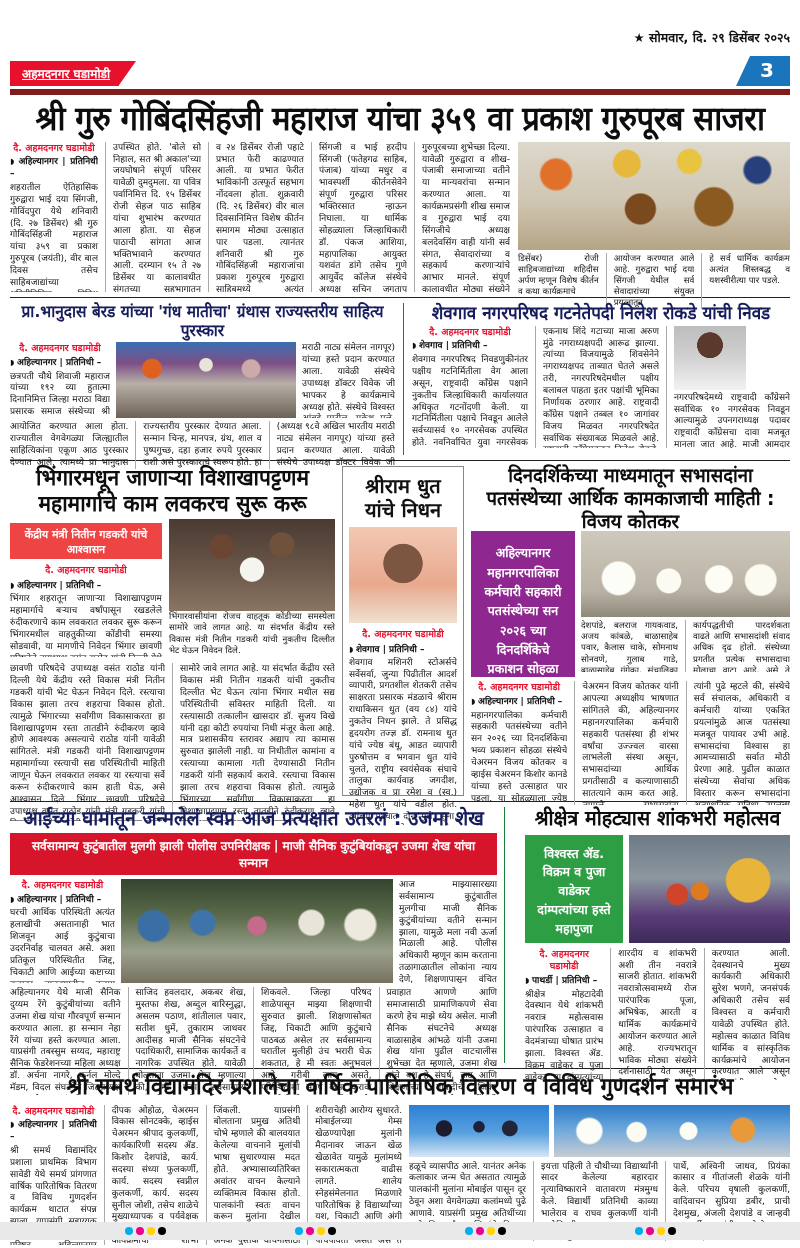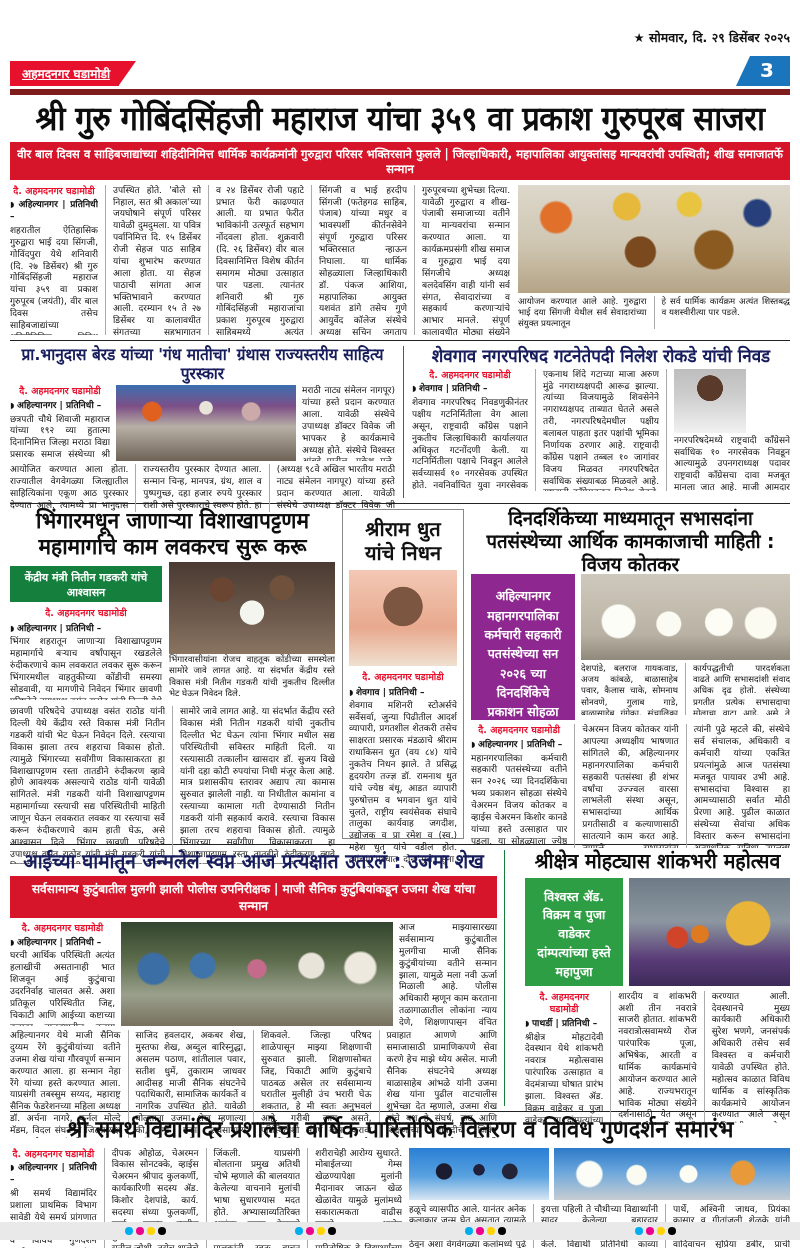--- a/index.html
+++ b/index.html
@@ -26,21 +26,21 @@
   
   .paper-tag{color:#e8112d;font-weight:bold;text-align:center;font-size:9.5px;margin-bottom:2px;}
   .byline{font-weight:bold;font-size:9px;margin-bottom:2px;}
   .byline .bmark{font-size:8px;}
   .cols{display:flex;}
   .col{flex:1;font-size:9px;line-height:1.32;text-align:justify;overflow:hidden;}
   .col + .col{border-left:1px solid #aaa;margin-left:7px;padding-left:7px;}
   .caption{font-size:8.6px;line-height:1.3;text-align:justify;overflow:hidden;}
   .hr{border-top:1.5px solid #222;margin:5px 0;}
   .vsep{border-left:1px solid #15803d;}
-  .subhead-black{background:#15803d;color:#fff;font-weight:bold;font-size:11px;
+  .subhead-black{background:#ef4444;color:#fff;font-weight:bold;font-size:11px;
             display:block;text-align:center;padding:3px 6px;margin:4px 0;}
   .box-purple{background:#8e278f;color:#fff;font-weight:bold;font-size:12.5px;
             text-align:center;line-height:1.55;padding:12px 6px;}
   .box-green{background:#2e9e45;color:#fff;font-weight:bold;font-size:12.5px;
             text-align:center;line-height:1.5;padding:10px 6px;}
   .photo{overflow:hidden;position:relative;}
   
   .ph-gurpurab{background:
       radial-gradient(circle at 14% 30%, #e0702a 0 6%, transparent 7%),
       radial-gradient(circle at 40% 20%, #e6b83c 0 7%, transparent 8%),
@@ -117,36 +117,36 @@
   <div class="masthead">
     <div class="edition-badge">अहमदनगर घडामोडी</div>
     <div class="mast-right">
       <div class="date-line">★ सोमवार, दि. २९ डिसेंबर २०२५</div>
       <div class="page-num">3</div>
     </div>
   </div>
 
   <div>
     <div class="lead-headline">श्री गुरु गोबिंदसिंहजी महाराज यांचा ३५९ वा प्रकाश गुरुपूरब साजरा</div>
-    <div class="kicker-bar">वीर बाल दिवस व साहिबजाद्यांच्या शहिदीनिमित्त धार्मिक कार्यक्रमांनी गुरुद्वारा परिसर भक्तिरसाने फुलले | जिल्हाधिकारी, महापालिका आयुक्तांसह मान्यवरांची उपस्थिती; शीख समाजातर्फे सन्मान</div>
     <div style="display:flex;height:150px;">
       <div class="cols" style="flex:0 0 500px;">
         <div class="col">
           <div class="paper-tag">दै. अहमदनगर घडामोडी</div>
           <div class="byline"><span class="bmark">◗ </span><span>अहिल्यानगर | प्रतिनिधी –</span></div>
           <span>शहरातील ऐतिहासिक गुरुद्वारा भाई दया सिंगजी, गोविंदपुरा येथे शनिवारी (दि. २७ डिसेंबर) श्री गुरु गोबिंदसिंहजी महाराज यांचा ३५९ वा प्रकाश गुरुपूरब (जयंती), वीर बाल दिवस तसेच साहिबजाद्यांच्या शहिदीनिमित्त विविध धार्मिक कार्यक्रम भक्तिमय वातावरणात पार पडले. या पावन सोहळ्यासाठी शीख, पंजाबी समाजबांधव मोठ्या संख्येने</span>
         </div>
         <div class="col">उपस्थित होते. 'बोले सो निहाल, सत श्री अकाल'च्या जयघोषाने संपूर्ण परिसर यावेळी दुमदुमला. या पवित्र पर्वानिमित्त दि. १५ डिसेंबर रोजी सेहज पाठ साहिब यांचा शुभारंभ करण्यात आला होता. या सेहज पाठाची सांगता आज भक्तिभावाने करण्यात आली. दरम्यान १५ ते २७ डिसेंबर या कालावधीत संगतच्या सहभागातून दररोज चौपाई साहिब पाठ आयोजित करण्यात आले. तसेच दि. २३</div>
         <div class="col">व २४ डिसेंबर रोजी पहाटे प्रभात फेरी काढण्यात आली. या प्रभात फेरीत भाविकांनी उत्स्फूर्त सहभाग नोंदवला होता. शुक्रवारी (दि. २६ डिसेंबर) वीर बाल दिवसानिमित्त विशेष कीर्तन समागम मोठ्या उत्साहात पार पडला. त्यानंतर शनिवारी श्री गुरु गोबिंदसिंहजी महाराजांचा प्रकाश गुरुपूरब गुरुद्वारा साहिबमध्ये अत्यंत भक्तिभावाने साजरा करण्यात आला. यावेळी हजुरी रागी जत्था भाई अमृतपाल</div>
         <div class="col">सिंगजी व भाई हरदीप सिंगजी (फतेहगढ साहिब, पंजाब) यांच्या मधुर व भावस्पर्शी कीर्तनसेवेने संपूर्ण गुरुद्वारा परिसर भक्तिरसात न्हाऊन निघाला. या धार्मिक सोहळ्याला जिल्हाधिकारी डॉ. पंकज आशिया, महापालिका आयुक्त यशवंत डांगे तसेच गुणे आयुर्वेद कॉलेज संस्थेचे अध्यक्ष सचिन जगताप यांनी गुरुद्वारास भेट देत दर्शन घेतले. त्यांनी शीख समाजबांधवांना प्रकाश</div>
         <div class="col">गुरुपूरबच्या शुभेच्छा दिल्या. यावेळी गुरुद्वारा व शीख-पंजाबी समाजाच्या वतीने या मान्यवरांचा सन्मान करण्यात आला. या कार्यक्रमप्रसंगी शीख समाज व गुरुद्वारा भाई दया सिंगजीचे अध्यक्ष बलदेवसिंग वाही यांनी सर्व संगत, सेवादारांच्या व सहकार्य करणाऱ्यांचे आभार मानले. संपूर्ण कालावधीत मोठ्या संख्येने भाविकांनी कीर्तन, कथा व लंगर सेवेत सहभाग घेतला. दरम्यान, रविवारी (दि. २८</div>
       </div>
       <div style="flex:1;margin-left:8px;">
         <div class="photo ph-gurpurab" style="height:108px;"></div>
         <div class="cols" style="margin-top:3px;">
+          <div class="col caption">डिसेंबर) रोजी साहिबजाद्यांच्या शहिदीस अर्पण म्हणून विशेष कीर्तन व कथा कार्यक्रमाचे</div>
           <div class="col caption">आयोजन करण्यात आले आहे. गुरुद्वारा भाई दया सिंगजी येथील सर्व सेवादारांच्या संयुक्त प्रयत्नातून</div>
           <div class="col caption">हे सर्व धार्मिक कार्यक्रम अत्यंत शिस्तबद्ध व यशस्वीरीत्या पार पडले.</div>
         </div>
       </div>
     </div>
   </div>
 
   <div class="hr"></div>
 
   <div style="display:flex;height:152px;">

